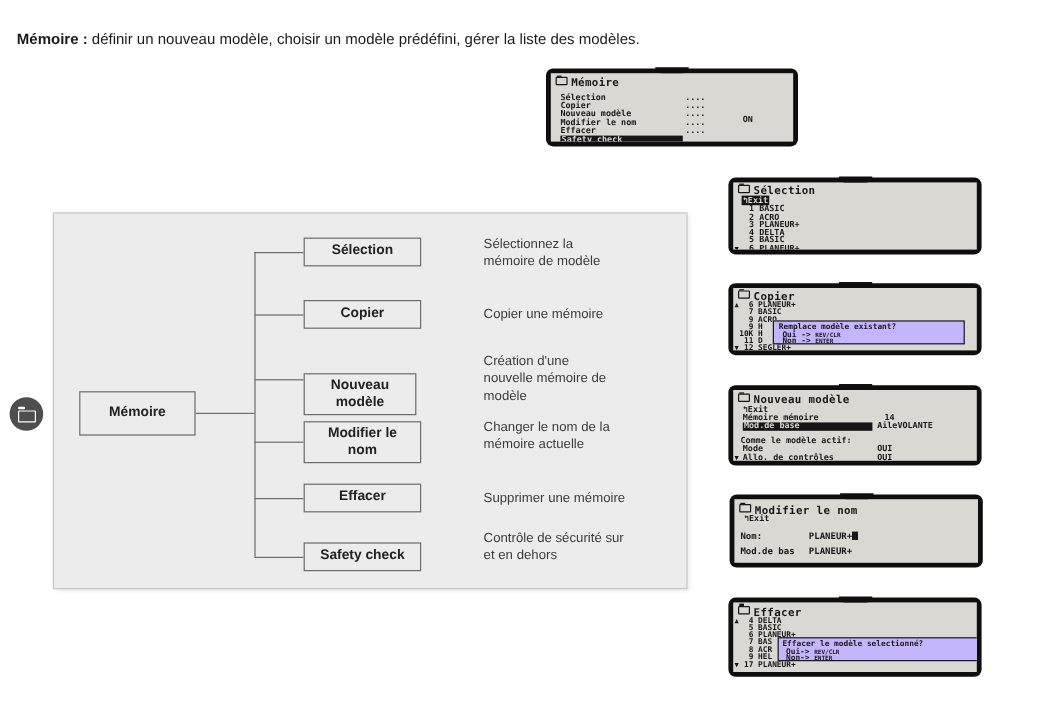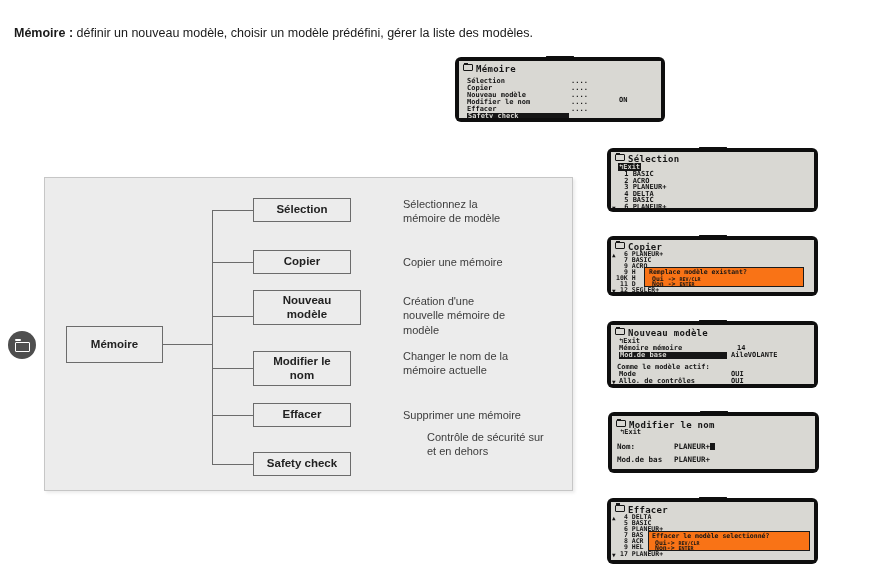--- a/index.html
+++ b/index.html
@@ -22,21 +22,21 @@
   .lcd{background:#0e0e0e;border-radius:6px;padding:4px;box-sizing:border-box;}
   .lcd-screen{position:relative;width:100%;height:100%;background:#d9d8d3;overflow:hidden;font-family:"DejaVu Sans Mono",monospace;font-weight:bold;color:#161616;}
   .notch{position:absolute;top:-1px;left:50%;transform:translateX(-50%);width:28px;height:5px;background:#0e0e0e;border-radius:0 0 7px 7px;z-index:6;}
   .lrow{position:absolute;left:4px;white-space:pre;font-size:7px;line-height:7px;}
   .ltitle{font-size:9px;line-height:9px;letter-spacing:0.3px;}
   .inv{background:#161616;color:#d9d8d3;padding:0 1px;}
   .invbar{display:inline-block;}
   .lval{position:absolute;white-space:pre;font-size:7px;line-height:7px;}
   .ficon{display:inline-block;width:8px;height:5px;border:1px solid #161616;border-radius:1px;position:relative;margin-right:3px;vertical-align:1px;}
   .ficon:before{content:"";position:absolute;top:-2.5px;left:0;width:4px;height:1.5px;background:#161616;}
-  .dialog{position:absolute;background:#f97316;border:1px solid #1a1a1a;z-index:4;}
+  .dialog{position:absolute;background:#c4b5fd;border:1px solid #1a1a1a;z-index:4;}
   .dkey{font-size:5px;}
   .marker{position:absolute;left:1px;font-size:6px;line-height:7px;}
   .cursor{display:inline-block;width:5px;height:7px;background:#161616;vertical-align:-1px;}
 </style>
 </head>
 <body>
 
 <div class="abs intro">
   <span class="b">Mémoire :</span><span> définir un nouveau modèle, choisir un modèle prédéfini, gérer la liste des modèles.</span>
 </div>
@@ -52,37 +52,37 @@
 <div class="abs hline" style="left:212px;top:210px;width:41px;"></div>
 <div class="abs hline" style="left:212px;top:262px;width:41px;"></div>
 <div class="abs hline" style="left:212px;top:316px;width:41px;"></div>
 <div class="abs hline" style="left:212px;top:368px;width:41px;"></div>
 <div class="abs hline" style="left:212px;top:415px;width:41px;"></div>
 <div class="abs hline" style="left:212px;top:464px;width:41px;"></div>
 
 <div class="abs fbox" style="left:66px;top:326px;width:97px;height:37px;">Mémoire</div>
 <div class="abs fbox" style="left:253px;top:198px;width:98px;height:24px;">Sélection</div>
 <div class="abs fbox" style="left:253px;top:250px;width:98px;height:24px;">Copier</div>
-<div class="abs fbox" style="left:253px;top:290px;width:108px;height:35px;">Nouveau
+<div class="abs fbox" style="left:253px;top:311px;width:94px;height:35px;">Nouveau
 modèle</div>
 <div class="abs fbox" style="left:253px;top:351px;width:98px;height:35px;">Modifier le
 nom</div>
 <div class="abs fbox" style="left:253px;top:403px;width:98px;height:24px;">Effacer</div>
 <div class="abs fbox" style="left:253px;top:452px;width:98px;height:24px;">Safety check</div>
 
 <div class="abs fdesc" style="left:403px;top:197px;">Sélectionnez la
 mémoire de modèle</div>
 <div class="abs fdesc" style="left:403px;top:255px;">Copier une mémoire</div>
 <div class="abs fdesc" style="left:403px;top:294px;">Création d'une
 nouvelle mémoire de
 modèle</div>
 <div class="abs fdesc" style="left:403px;top:349px;">Changer le nom de la
 mémoire actuelle</div>
 <div class="abs fdesc" style="left:403px;top:408px;">Supprimer une mémoire</div>
-<div class="abs fdesc" style="left:403px;top:430px;margin-left:24px;">Contrôle de sécurité sur
+<div class="abs fdesc" style="left:403px;top:442px;">Contrôle de sécurité sur
 et en dehors</div>
 
 <div class="abs lcd" style="left:455px;top:57px;width:210px;height:65px;">
   <div class="notch"></div>
   <div class="lcd-screen">
     <div class="lrow ltitle" style="top:3px;"><span class="ficon"></span><span>Mémoire</span></div>
     <div class="lrow" style="top:17px;left:8px;">Sélection</div>
     <div class="lval" style="top:17px;left:112px;">....</div>
     <div class="lrow" style="top:24px;left:8px;">Copier</div>
     <div class="lval" style="top:24px;left:112px;">....</div>
@@ -169,19 +169,19 @@
     <div class="lrow ltitle" style="top:2.5px;"><span class="ficon"></span><span>Effacer</span></div>
     <div class="marker" style="top:12px;">▲</div>
     <div class="lrow" style="top:12px;left:9px;font-size:6.5px;line-height:6px;"> 4 DELTA</div>
     <div class="lrow" style="top:18px;left:9px;font-size:6.5px;line-height:6px;"> 5 BASIC</div>
     <div class="lrow" style="top:24px;left:9px;font-size:6.5px;line-height:6px;"> 6 PLANEUR+</div>
     <div class="lrow" style="top:30px;left:9px;font-size:6.5px;line-height:6px;"> 7 BAS</div>
     <div class="lrow" style="top:36px;left:9px;font-size:6.5px;line-height:6px;"> 8 ACR</div>
     <div class="lrow" style="top:42px;left:9px;font-size:6.5px;line-height:6px;"> 9 HEL</div>
     <div class="marker" style="top:49px;">▼</div>
     <div class="lrow" style="top:49px;left:9px;font-size:6.5px;line-height:6px;">17 PLANEUR+</div>
-    <div class="dialog" style="left:37px;top:29px;width:160px;height:18px;">
+    <div class="dialog" style="left:37px;top:29px;width:160px;height:18px;padding-left:48px;">
       <div class="lrow" style="top:1px;left:3px;font-size:6.5px;line-height:6px;">Effacer le modèle selectionné?</div>
       <div class="lrow" style="top:7.5px;left:6px;font-size:6.5px;line-height:6px;"><span>Oui-&gt; </span><span class="dkey">REV/CLR</span></div>
       <div class="lrow" style="top:13px;left:6px;font-size:6.5px;line-height:6px;"><span>Non-&gt; </span><span class="dkey">ENTER</span></div>
     </div>
   </div>
 </div>
 
 </body></html>

